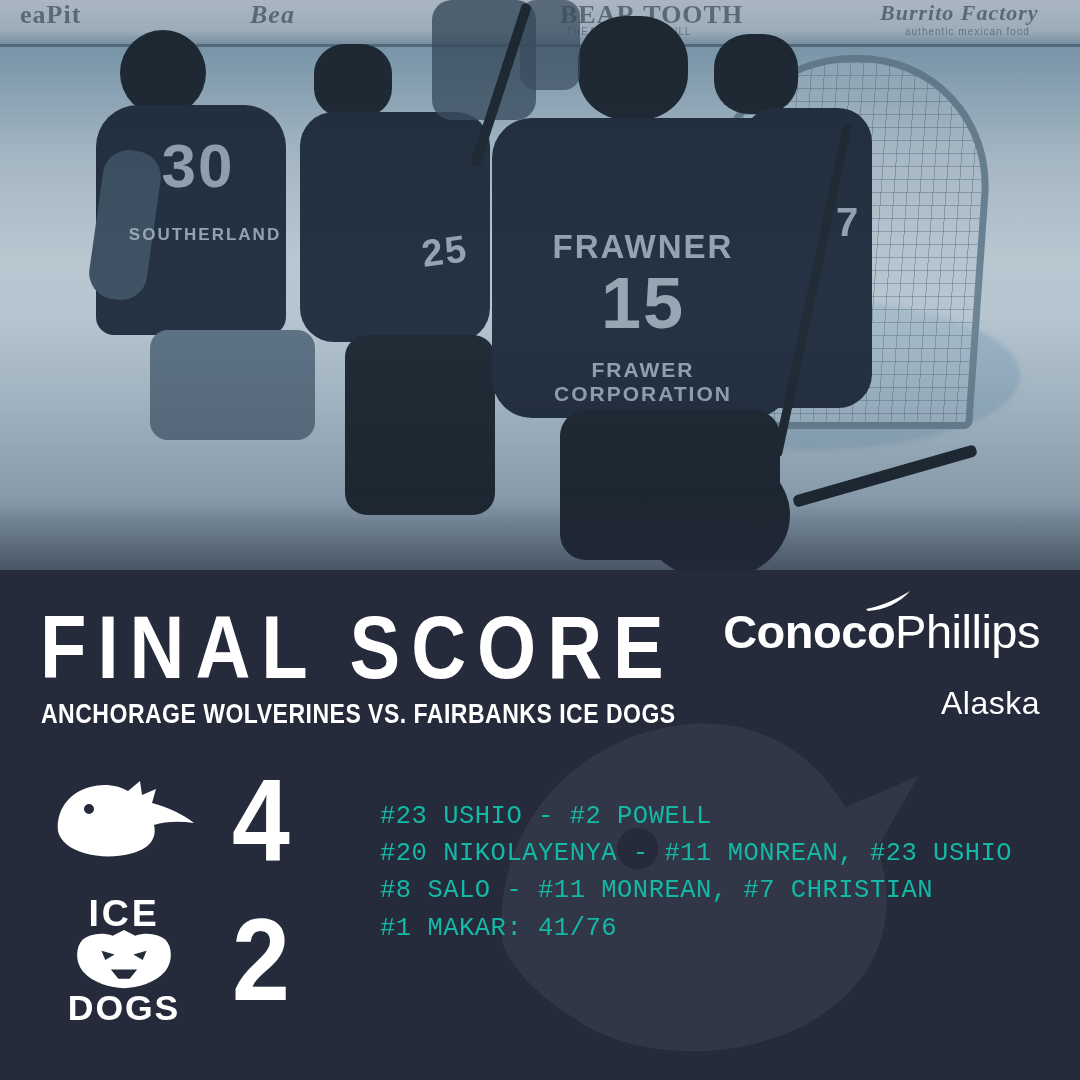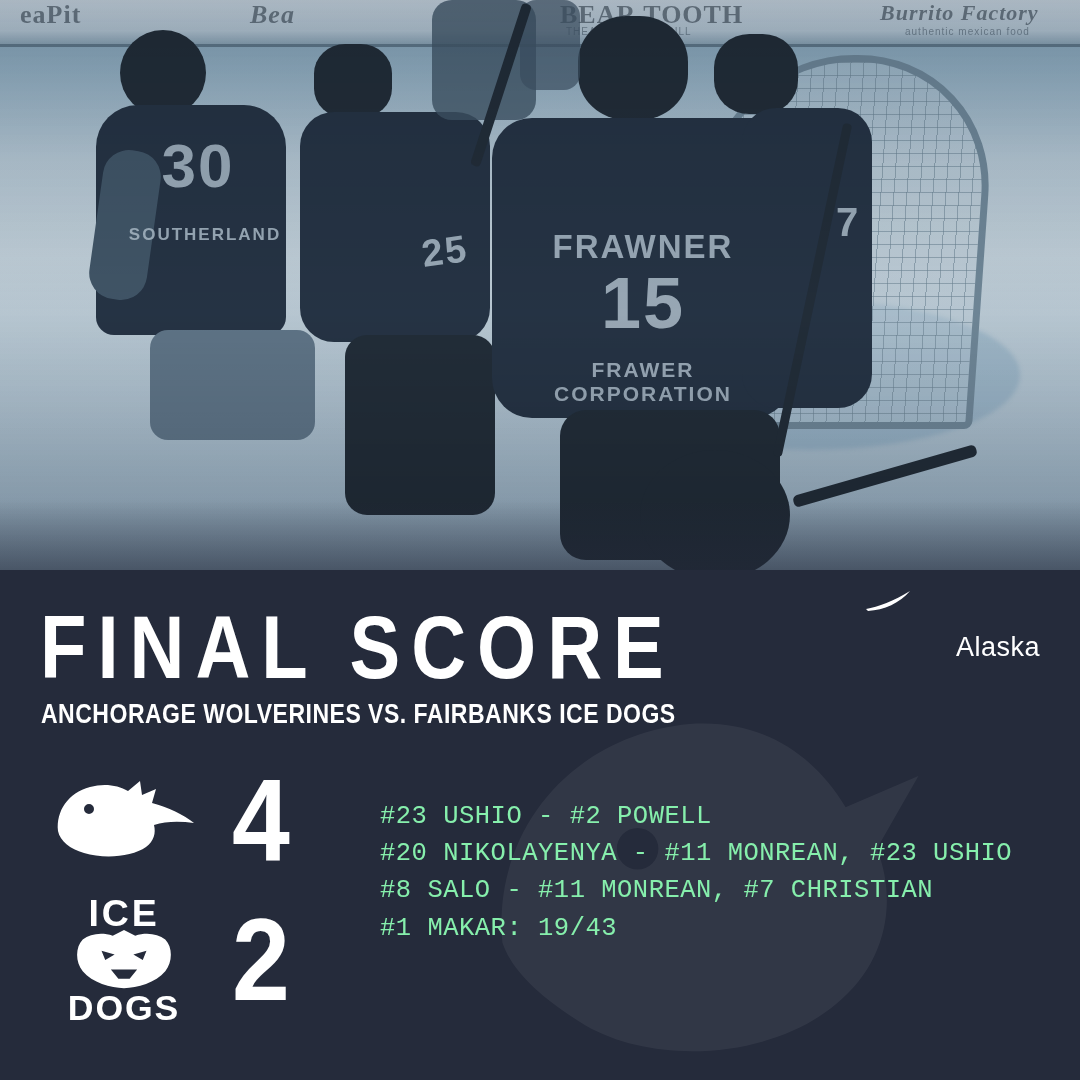--- a/index.html
+++ b/index.html
@@ -187,22 +187,22 @@
   .cp-name {
     font-size: 47px;
     letter-spacing: -.5px;
     line-height: 1;
     font-family: "Liberation Sans", sans-serif;
     white-space: nowrap;
   }
   .cp-name b { font-weight: 700; }
   .cp-name span.light { font-weight: 400; }
   .cp-alaska {
-    font-size: 27px;
-    margin-top: 24px;
+    font-size: 32px;
+    margin-top: 30px;
     letter-spacing: .5px;
   }
   .cp-swoosh {
     position: absolute;
     right: 128px;
     top: -17px;
     width: 46px;
     height: 20px;
   }
 
@@ -229,21 +229,21 @@
     margin-left: 28px;
     transform: scaleY(1.12);
     font-family: "Liberation Sans", sans-serif;
   }
 
   
   .summary {
     position: absolute;
     left: 380px;
     top: 228px;
-    color: #86efac;
+    color: #14b8a6;
   }
   .summary-line {
     font-family: "Liberation Mono", monospace;
     font-size: 25.5px;
     letter-spacing: .5px;
     line-height: 1.46;
     white-space: nowrap;
     font-weight: 400;
   }
 </style>
@@ -309,20 +309,21 @@
       <path fill="#ffffff" d="M12 62 C10 40 26 22 48 20 C62 19 72 26 78 36 L92 30 L84 44 C88 54 86 66 76 74 C64 84 42 86 28 78 C20 73 14 68 12 62 Z M34 44 a4 4 0 1 0 8 0 a4 4 0 1 0 -8 0 Z"></path>
     </svg>
 
     <div class="final-score">FINAL SCORE</div>
     <div class="matchup">ANCHORAGE WOLVERINES VS. FAIRBANKS ICE DOGS</div>
 
     <div class="cp">
       <svg class="cp-swoosh" viewBox="0 0 46 20">
         <path fill="#ffffff" d="M0 18 C12 16 28 10 44 0 C34 12 18 19 2 20 Z"></path>
       </svg>
+      <div class="cp-name"><b>Conoco</b><span class="light">Phillips</span></div>
       <div class="cp-alaska">Alaska</div>
     </div>
 
     <div class="team-row row1">
       <div class="logo-box">
         <svg viewBox="0 0 160 110" width="160" height="110">
           <path fill="#ffffff" d="M14 66 C12 46 24 28 46 22 C60 18 74 20 84 26 L96 16 L98 30 L112 24 L108 38 C124 42 140 50 150 58 C136 56 122 56 110 60 C112 68 110 76 102 82 C88 92 60 94 40 88 C26 84 16 76 14 66 Z M40 44 a5 5 0 1 0 10 0 a5 5 0 1 0 -10 0 Z M20 72 L44 70 L38 80 Z M50 74 L74 72 L66 82 Z"></path>
         </svg>
       </div>
       <div class="score">4</div>
@@ -337,17 +338,17 @@
           <text x="80" y="134" text-anchor="middle" font-family="Liberation Sans, sans-serif" font-size="38" font-weight="700" fill="#ffffff" letter-spacing="2">DOGS</text>
         </svg>
       </div>
       <div class="score">2</div>
     </div>
 
     <div class="summary">
       <div class="summary-line">#23 USHIO - #2 POWELL</div>
       <div class="summary-line">#20 NIKOLAYENYA - #11 MONREAN, #23 USHIO</div>
       <div class="summary-line">#8 SALO - #11 MONREAN, #7 CHRISTIAN</div>
-      <div class="summary-line">#1 MAKAR: 19/43</div>
+      <div class="summary-line">#1 MAKAR: 41/76</div>
     </div>
 
   </div>
 </div>
 
 </body></html>

